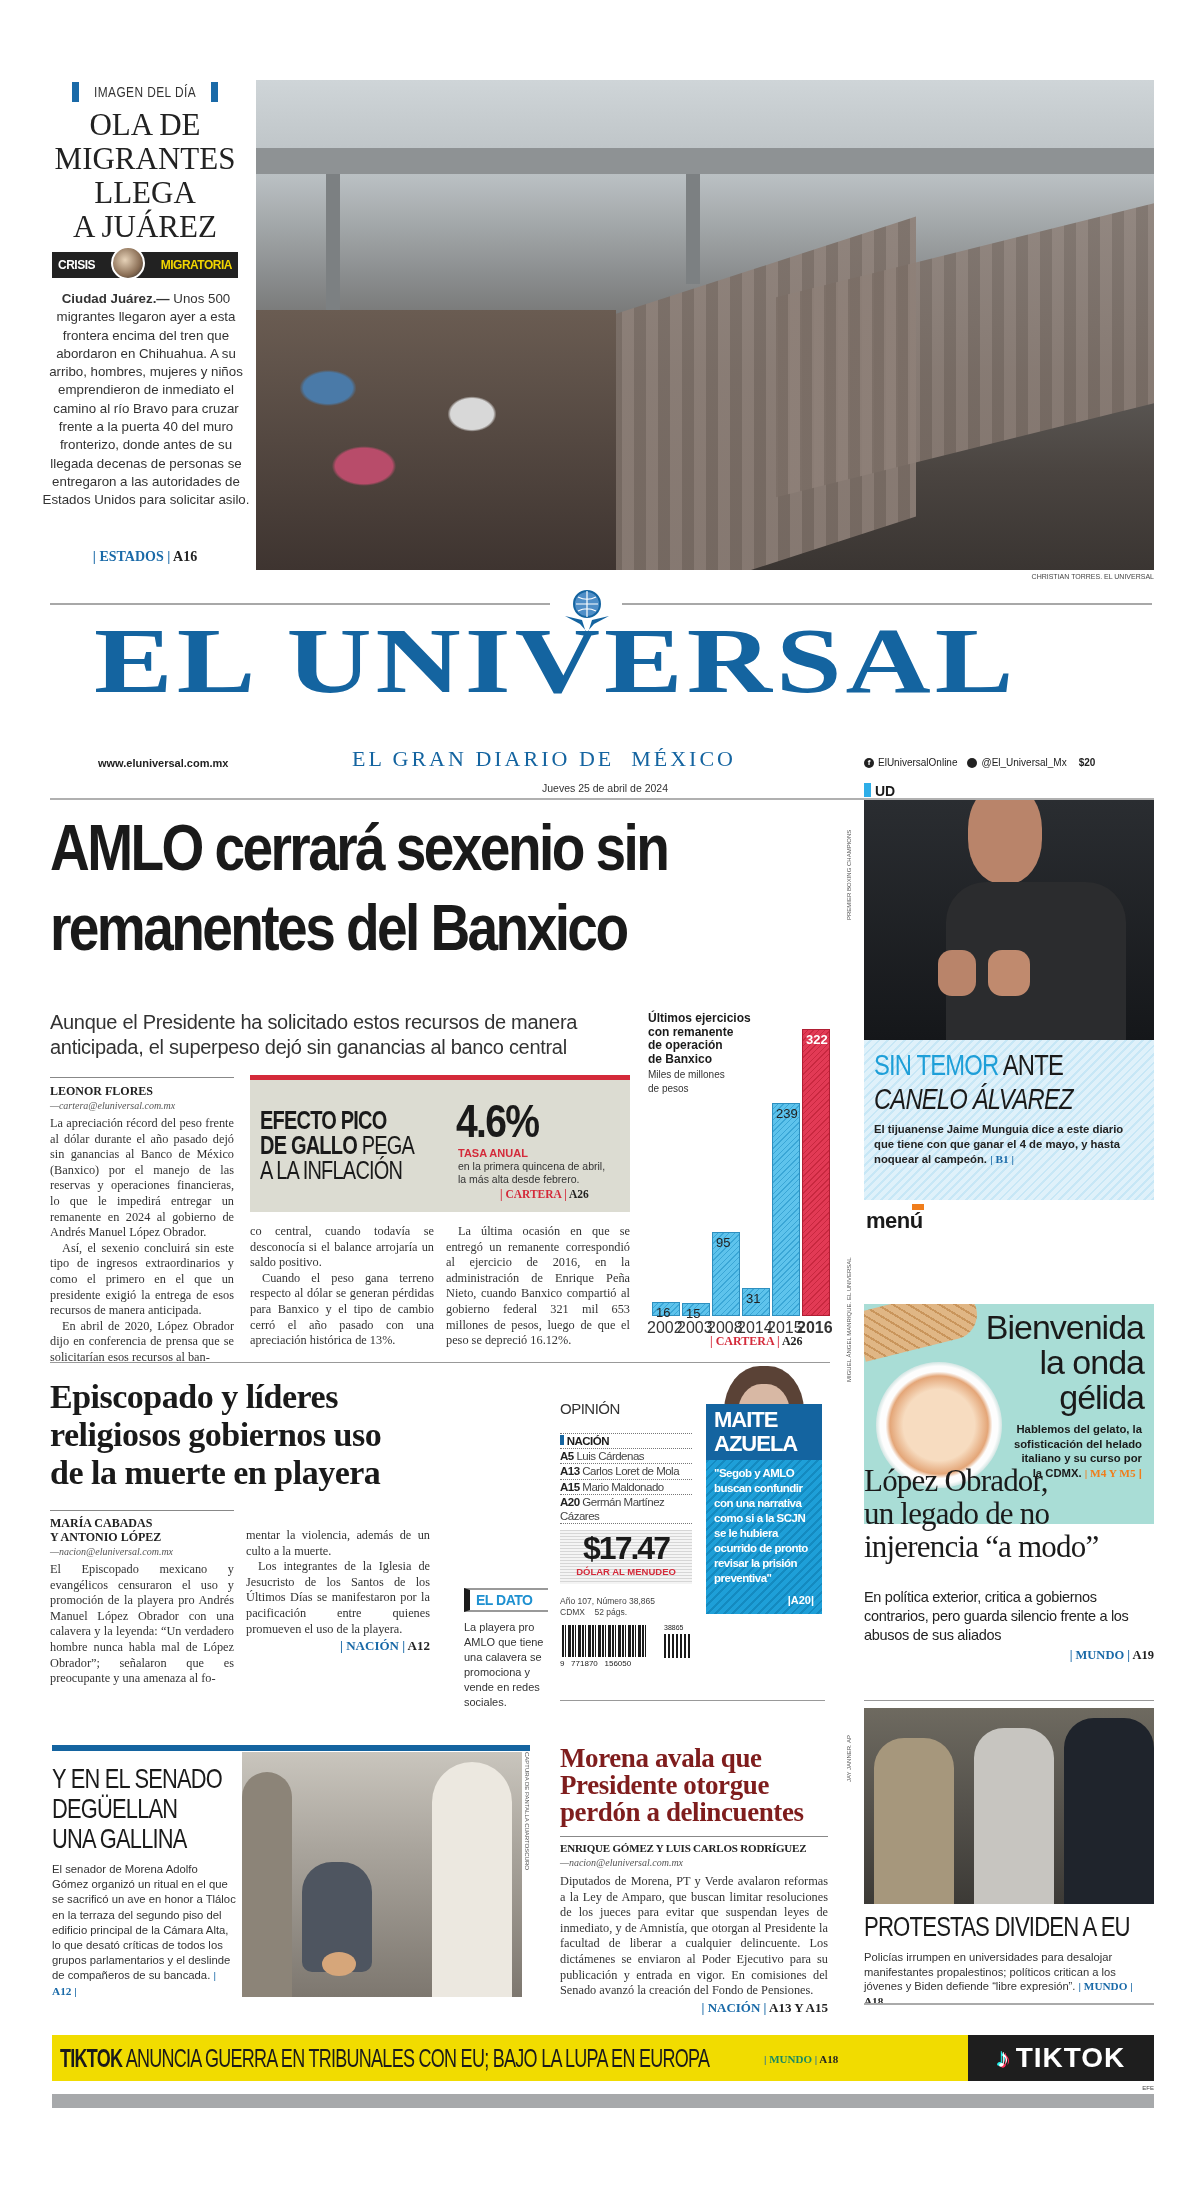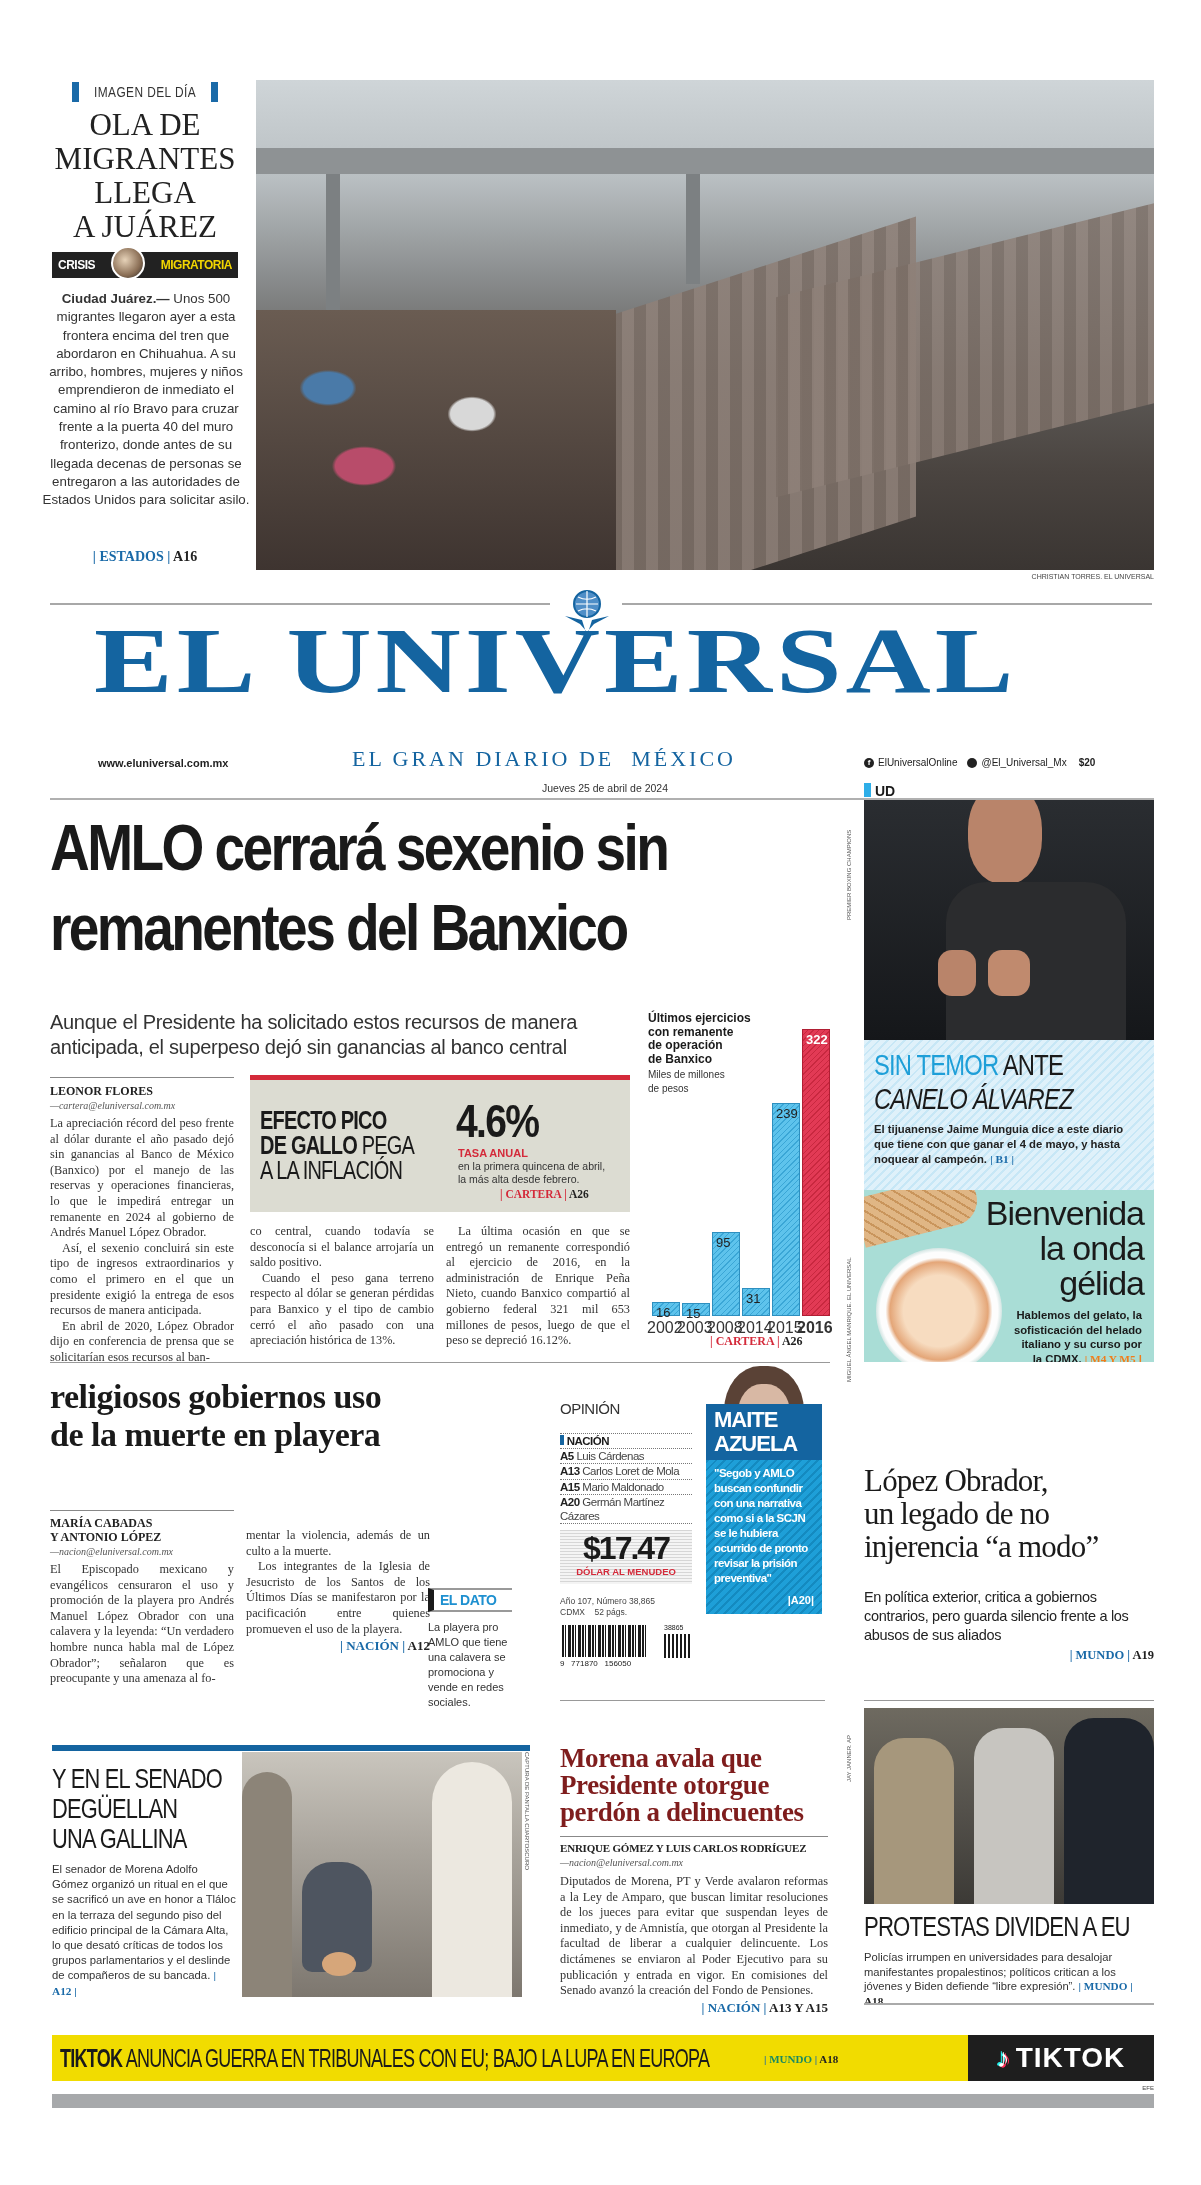--- a/index.html
+++ b/index.html
@@ -195,56 +195,57 @@
     </p>
   </div>
 </aside>
 
 <aside>
   <div class="abs" style="left:866px;top:1208px;font-size:22px;font-weight:bold;color:#1a1a1a;letter-spacing:-0.5px">
     <span>menú</span>
     <span style="position:absolute;left:46px;top:-4px;width:12px;height:6px;background:#f07d1b"></span>
   </div>
   <div class="abs" style="left:846px;top:1232px;font-size:6px;color:#555;writing-mode:vertical-rl;transform:rotate(180deg);height:150px">MIGUEL ÁNGEL MANRIQUE. EL UNIVERSAL</div>
-  <div class="abs" style="left:864px;top:1190px;width:290px;height:172px;background:#a9ddd6;overflow:hidden">
+  <div class="abs" style="left:864px;top:1304px;width:290px;height:220px;background:#a9ddd6;overflow:hidden">
     <div style="position:absolute;left:-6px;top:-6px;width:120px;height:50px;background:repeating-linear-gradient(45deg,#e0b685 0 6px,#c9955c 6px 8px);transform:rotate(-14deg);border-radius:0 30px 30px 0"></div>
     <div style="position:absolute;left:12px;top:58px;width:126px;height:126px;border-radius:50%;background:radial-gradient(circle,#f7dcc0 0 40%,#e4a678 55%,#fdfdfd 60%,#fdfdfd 66%,#d8e8e6 70%)"></div>
     <div style="position:absolute;right:10px;top:6px;text-align:right;font-size:34px;line-height:35px;color:#1a1a1a;font-weight:normal;letter-spacing:-1px">
       <div>Bienvenida</div>
       <div>la onda</div>
       <div>gélida</div>
     </div>
     <p style="position:absolute;right:12px;top:118px;width:132px;text-align:right;font-size:11.3px;line-height:14.5px;font-weight:bold;color:#1a1a1a">
       <span>Hablemos del gelato, la sofisticación del helado italiano y su curso por la CDMX.</span>
       <span style="color:#f07d1b;font-family:'Liberation Serif',serif"> | </span><span style="color:#f07d1b;font-family:'Liberation Serif',serif">M4 Y M5</span><span style="color:#f07d1b"> |</span>
     </p>
   </div>
 </aside>
 
 <article>
   <div class="abs" style="left:50px;top:1362px;width:780px;height:1px;background:#999"></div>
   <h2 class="abs serif" style="left:50px;top:1378px;width:500px;font-size:34px;line-height:38px;font-weight:bold;color:#1a1a1a;letter-spacing:-0.5px">
+    <div>Episcopado y líderes</div>
     <div>religiosos gobiernos uso</div>
     <div>de la muerte en playera</div>
   </h2>
   <div class="abs" style="left:50px;top:1510px;width:184px;height:1px;background:#888"></div>
   <div class="abs byline" style="left:50px;top:1516px;line-height:14px">
     <div>MARÍA CABADAS</div>
     <div>Y ANTONIO LÓPEZ</div>
   </div>
   <div class="abs email" style="left:50px;top:1546px">—nacion@eluniversal.com.mx</div>
   <p class="abs body-serif" style="left:50px;top:1562px;width:184px">El Episcopado mexicano y evangélicos censuraron el uso y promoción de la playera pro Andrés Manuel López Obrador con una calavera y la leyenda: “Un verdadero hombre nunca habla mal de López Obrador”; señalaron que es preocupante y una amenaza al fo-</p>
   <div class="abs" style="left:246px;top:1528px;width:184px">
     <p class="body-serif">mentar la violencia, además de un culto a la muerte.</p>
     <p class="body-serif" style="text-indent:12px">Los integrantes de la Iglesia de Jesucristo de los Santos de los Últimos Días se manifestaron por la pacificación entre quienes promueven el uso de la playera.</p>
     <div style="text-align:right;font-size:13px;margin-top:1px">
       <span class="ref-blue">| </span><span class="ref-blue">NACIÓN</span><span class="ref-blue"> | </span><span class="ref-page">A12</span>
     </div>
   </div>
-  <div class="abs" style="left:428px;top:1588px;width:84px">
+  <div class="abs" style="left:464px;top:1588px;width:84px">
     <div style="border-top:2px solid #999;border-bottom:2px solid #999;border-left:6px solid #1a1a1a;padding:2px 0 2px 6px;font-size:14px;font-weight:bold;color:#1e90d0;letter-spacing:-0.5px">
       <span>EL DATO</span>
     </div>
     <p class="body-sans" style="margin-top:8px;font-size:11px;line-height:15px">La playera pro AMLO que tiene una calavera se promociona y vende en redes sociales.</p>
   </div>
 </article>
 
 <aside>
   <div class="abs" style="left:560px;top:1400px;font-size:15px;color:#333;letter-spacing:-0.5px">OPINIÓN</div>
   <div class="abs" style="left:560px;top:1433px;width:132px;font-size:11.5px;line-height:14.2px;letter-spacing:-0.5px">

